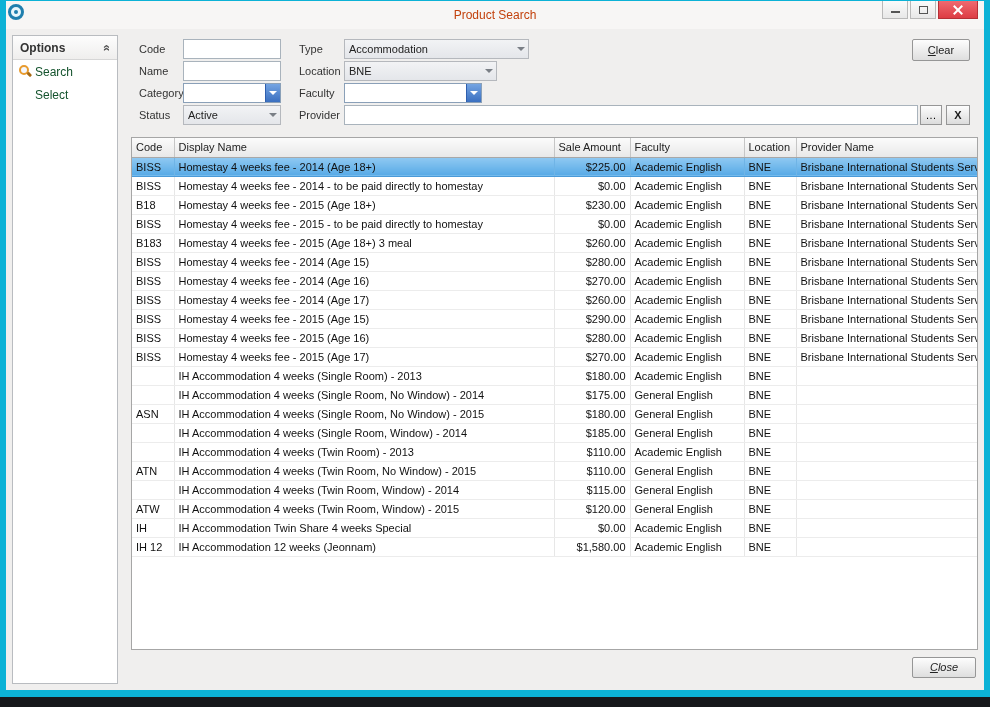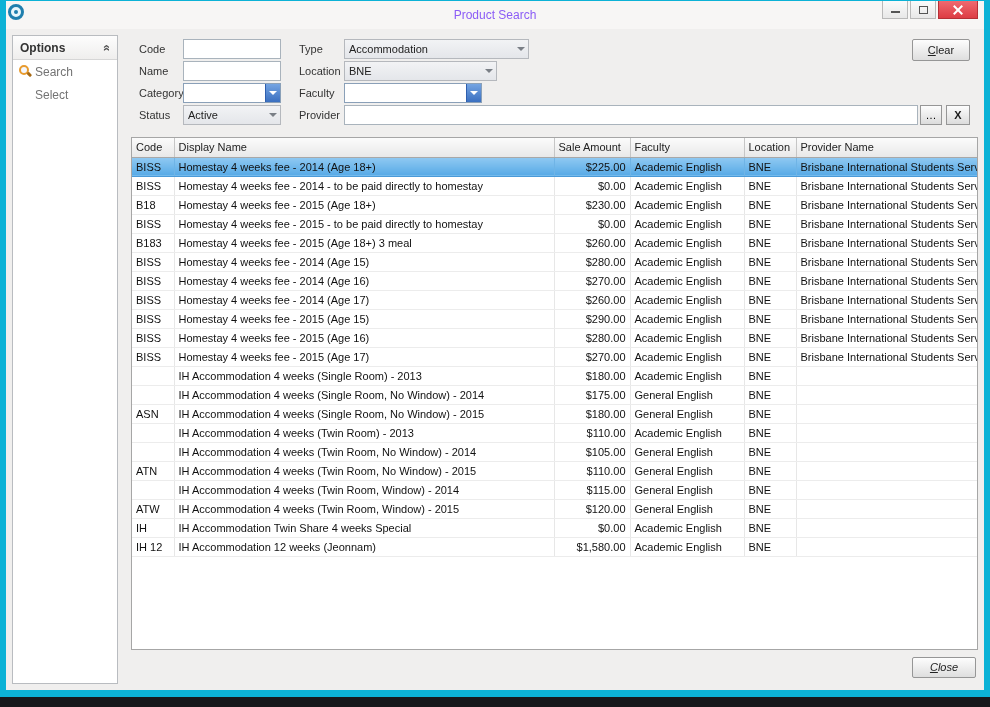--- a/index.html
+++ b/index.html
@@ -11,40 +11,40 @@
     border: 1px solid #0cb2d6; border-left-width: 6px; border-right-width: 6px; border-bottom-width: 7px;
     background: #f0efee; display: flex; flex-direction: column;
   }
   .taskbar-strip { position: absolute; left: 0; top: 697px; width: 990px; height: 10px; background: #17181b; }
 
   
   .titlebar { height: 28px; background: #f7f6f5; position: relative; display: flex; align-items: center; flex: 0 0 auto; }
   .app-icon { width: 16px; height: 16px; margin-left: 2px; margin-top: -6px; border-radius: 50%;
     border: 3px solid #1f7fae; background: #e8f6fb; display: inline-block; position: relative; }
   .app-icon::after { content:""; position:absolute; left:3px; top:3px; width:4px; height:4px; border-radius:50%; background:#1f7fae; }
-  .title { position: absolute; left: 0; right: 0; text-align: center; font-size: 12px; color: #8b5cf6; pointer-events: none; }
+  .title { position: absolute; left: 0; right: 0; text-align: center; font-size: 12px; color: #c2410c; pointer-events: none; }
   .win-controls { position: absolute; right: 6px; top: 0; display: flex; gap: 2px; }
   .wbtn { width: 26px; height: 18px; background: linear-gradient(#fbfbfb,#e8e8e8); border: 1px solid #b9b9b9;
     border-top: none; display: flex; align-items: center; justify-content: center; }
   .wbtn.close { width: 40px; background: linear-gradient(#ef6a70,#dd3c44); border-color: #b52f36; }
   .g-min { width: 9px; height: 2px; background: #555; margin-top: 5px; }
   .g-max { width: 9px; height: 8px; border: 1px solid #555; }
   .g-close { width: 10px; height: 10px; position: relative; }
   .g-close::before, .g-close::after { content:""; position:absolute; left:-1px; top:4px; width:12px; height:2px; background:#fff; }
   .g-close::before { transform: rotate(45deg); }
   .g-close::after { transform: rotate(-45deg); }
 
   
   .wbody { flex: 1; display: flex; padding: 6px; min-height: 0; }
   .sidebar { width: 106px; margin-right: 13px; background: #fff; border: 1px solid #b9bcc0; flex: 0 0 auto; }
   .opt-header { height: 24px; display: flex; align-items: center; justify-content: space-between;
     padding: 0 7px; font-size: 12px; font-weight: bold; color: #333;
     background: linear-gradient(#fdfdfd,#efeeed); border-bottom: 1px solid #d6d6d6; }
   .chev { display: inline-block; transform: rotate(-90deg); font-weight: bold; color: #555; font-size: 12px; cursor: pointer; }
-  .opt-item { font-size: 12px; color: #737373; padding: 5px 6px 4px 22px; position: relative; cursor: pointer; }
+  .opt-item { font-size: 12px; color: #14532d; padding: 5px 6px 4px 22px; position: relative; cursor: pointer; }
   .opt-item:first-of-type { margin-top: 8px; }
   .mag { position: absolute; left: 6px; top: 5px; width: 12px; height: 12px; }
   .mag::before { content:""; position:absolute; left:0; top:0; width:6px; height:6px; border:2px solid #e89b2e; border-radius:50%; background:#f4f8ff; }
   .mag::after { content:""; position:absolute; left:8px; top:8px; width:5px; height:2.5px; background:#a86a14; transform: rotate(45deg); border-radius:1px; }
 
   .content { flex: 1; display: flex; flex-direction: column; min-width: 0; }
 
   
   .form { position: relative; height: 102px; flex: 0 0 auto; font-size: 11px; }
   .f-label { position: absolute; color: #333; line-height: 20px; }
@@ -310,31 +310,31 @@
               <tr>
                 <td>ASN</td>
                 <td> IH Accommodation 4 weeks (Single Room, No Window) - 2015</td>
                 <td class="num">$180.00</td>
                 <td>General English</td>
                 <td>BNE</td>
                 <td></td>
               </tr>
               <tr>
                 <td></td>
+                <td>IH Accommodation 4 weeks (Single Room, Window) - 2014</td>
+                <td class="num">$185.00</td>
+                <td>General English</td>
+                <td>BNE</td>
+                <td></td>
+              </tr>
+              <tr>
+                <td></td>
                 <td>IH Accommodation 4 weeks (Twin Room) - 2013</td>
                 <td class="num">$110.00</td>
                 <td>Academic English</td>
-                <td>BNE</td>
-                <td></td>
-              </tr>
-              <tr>
-                <td></td>
-                <td>IH Accommodation 4 weeks (Twin Room, No Window) - 2014</td>
-                <td class="num">$105.00</td>
-                <td>General English</td>
                 <td>BNE</td>
                 <td></td>
               </tr>
               <tr>
                 <td>ATN</td>
                 <td>IH Accommodation 4 weeks (Twin Room, No Window) - 2015</td>
                 <td class="num">$110.00</td>
                 <td>General English</td>
                 <td>BNE</td>
                 <td></td>

